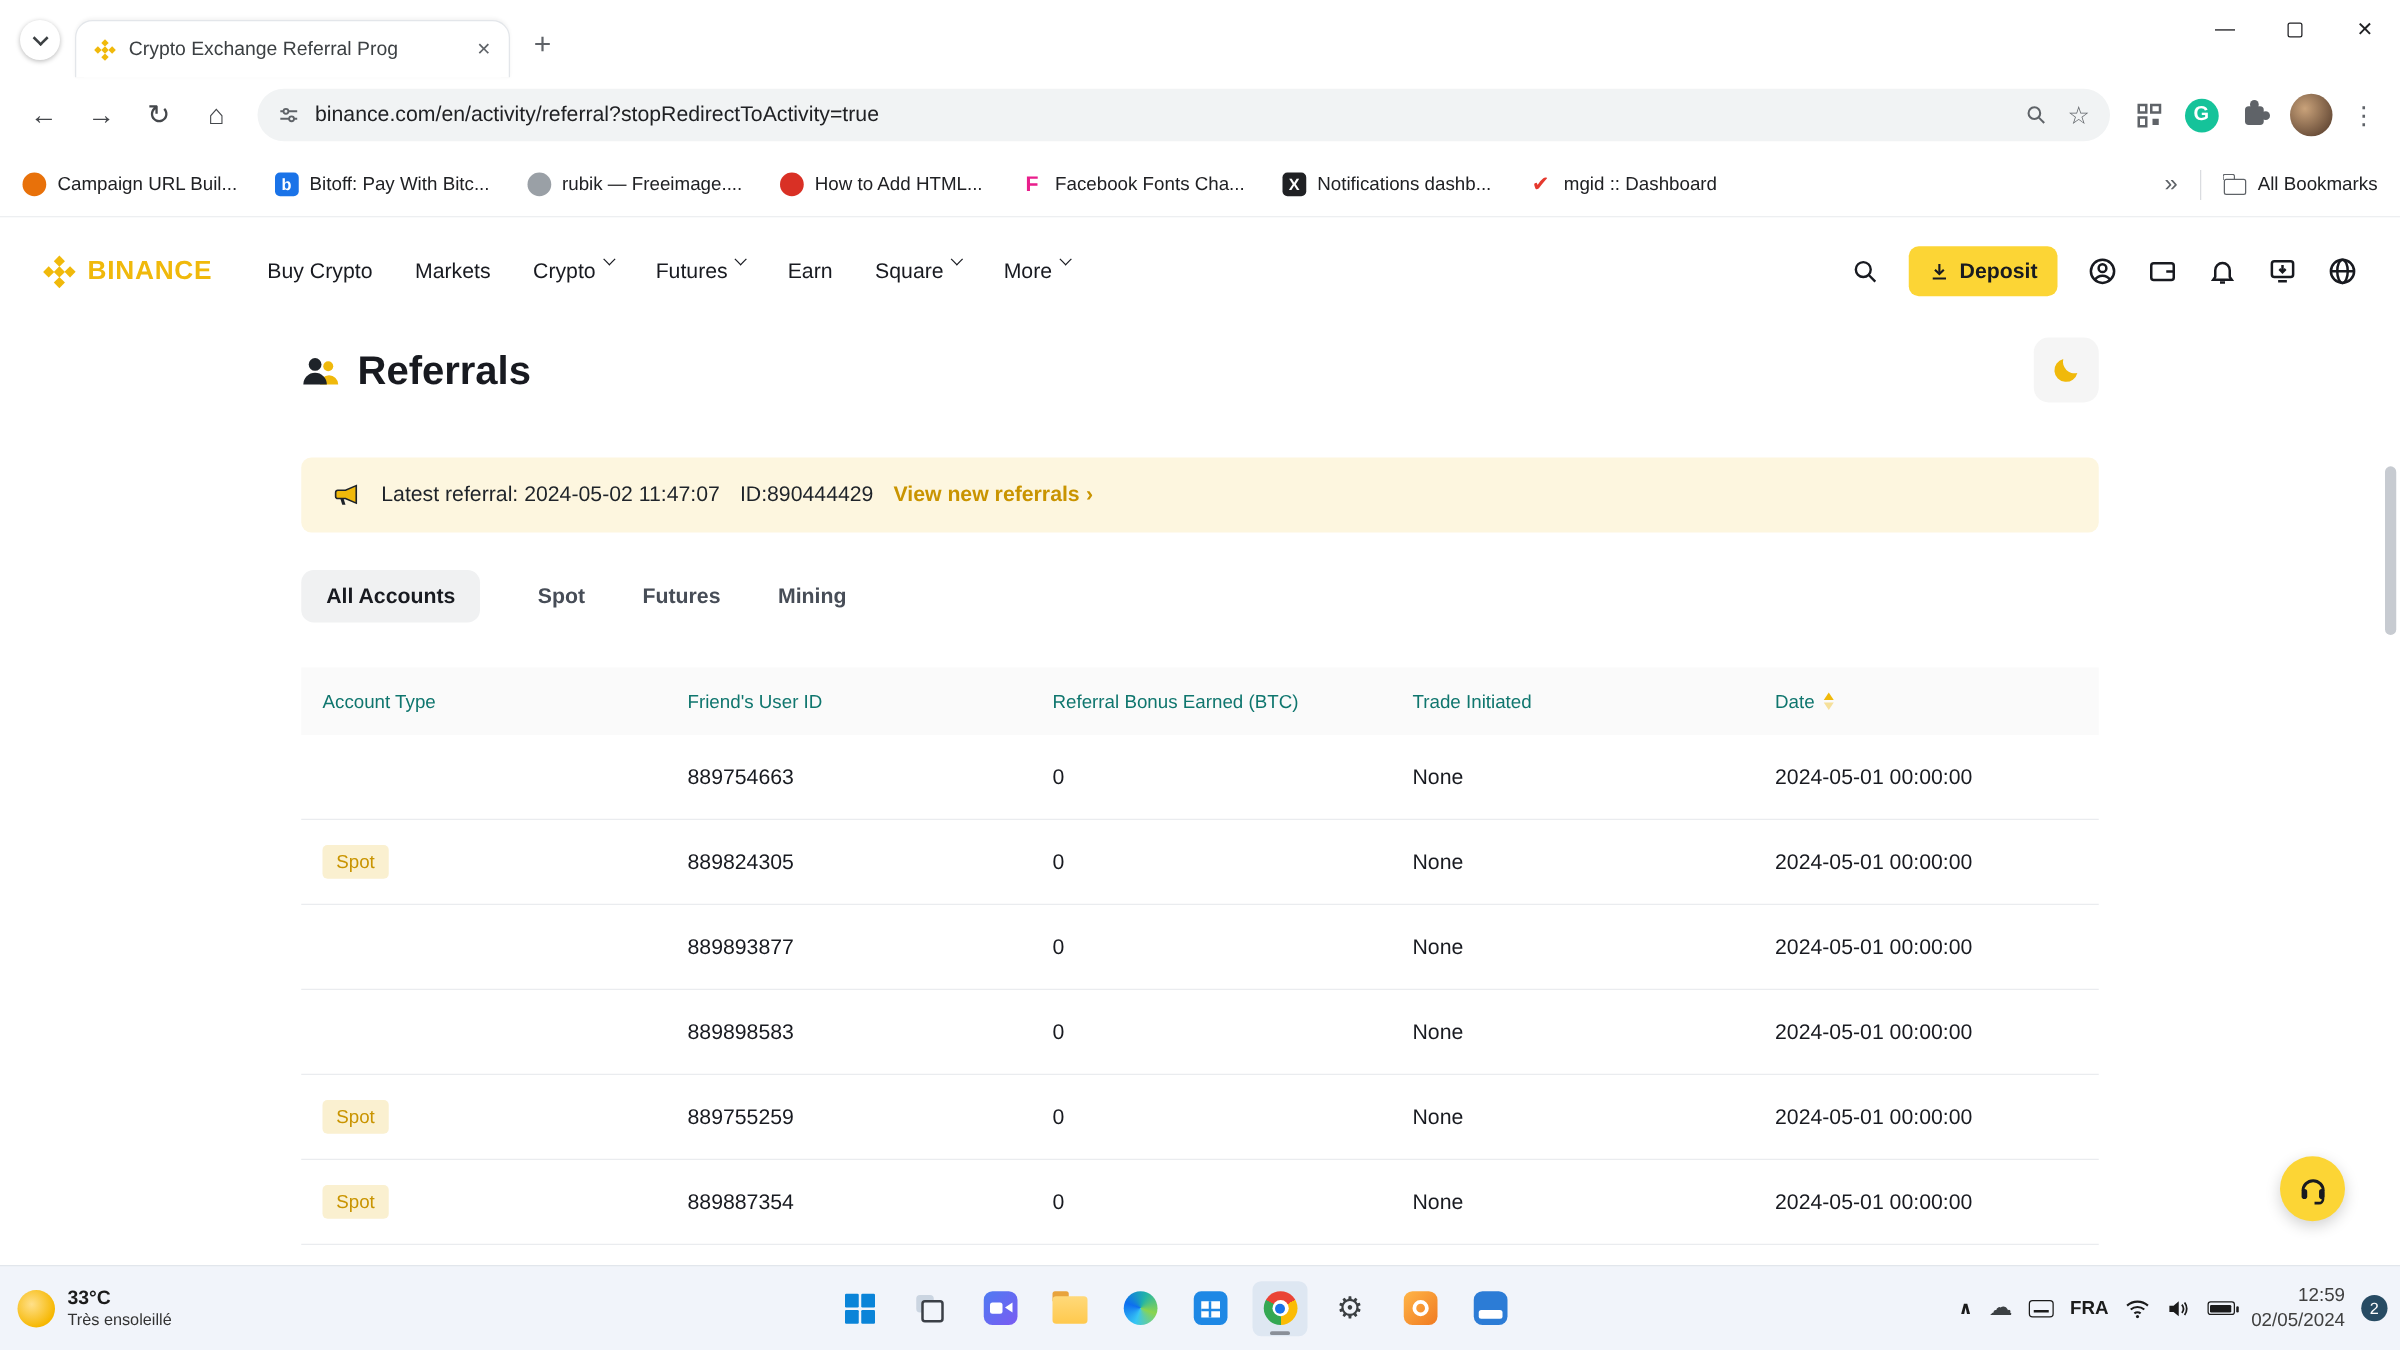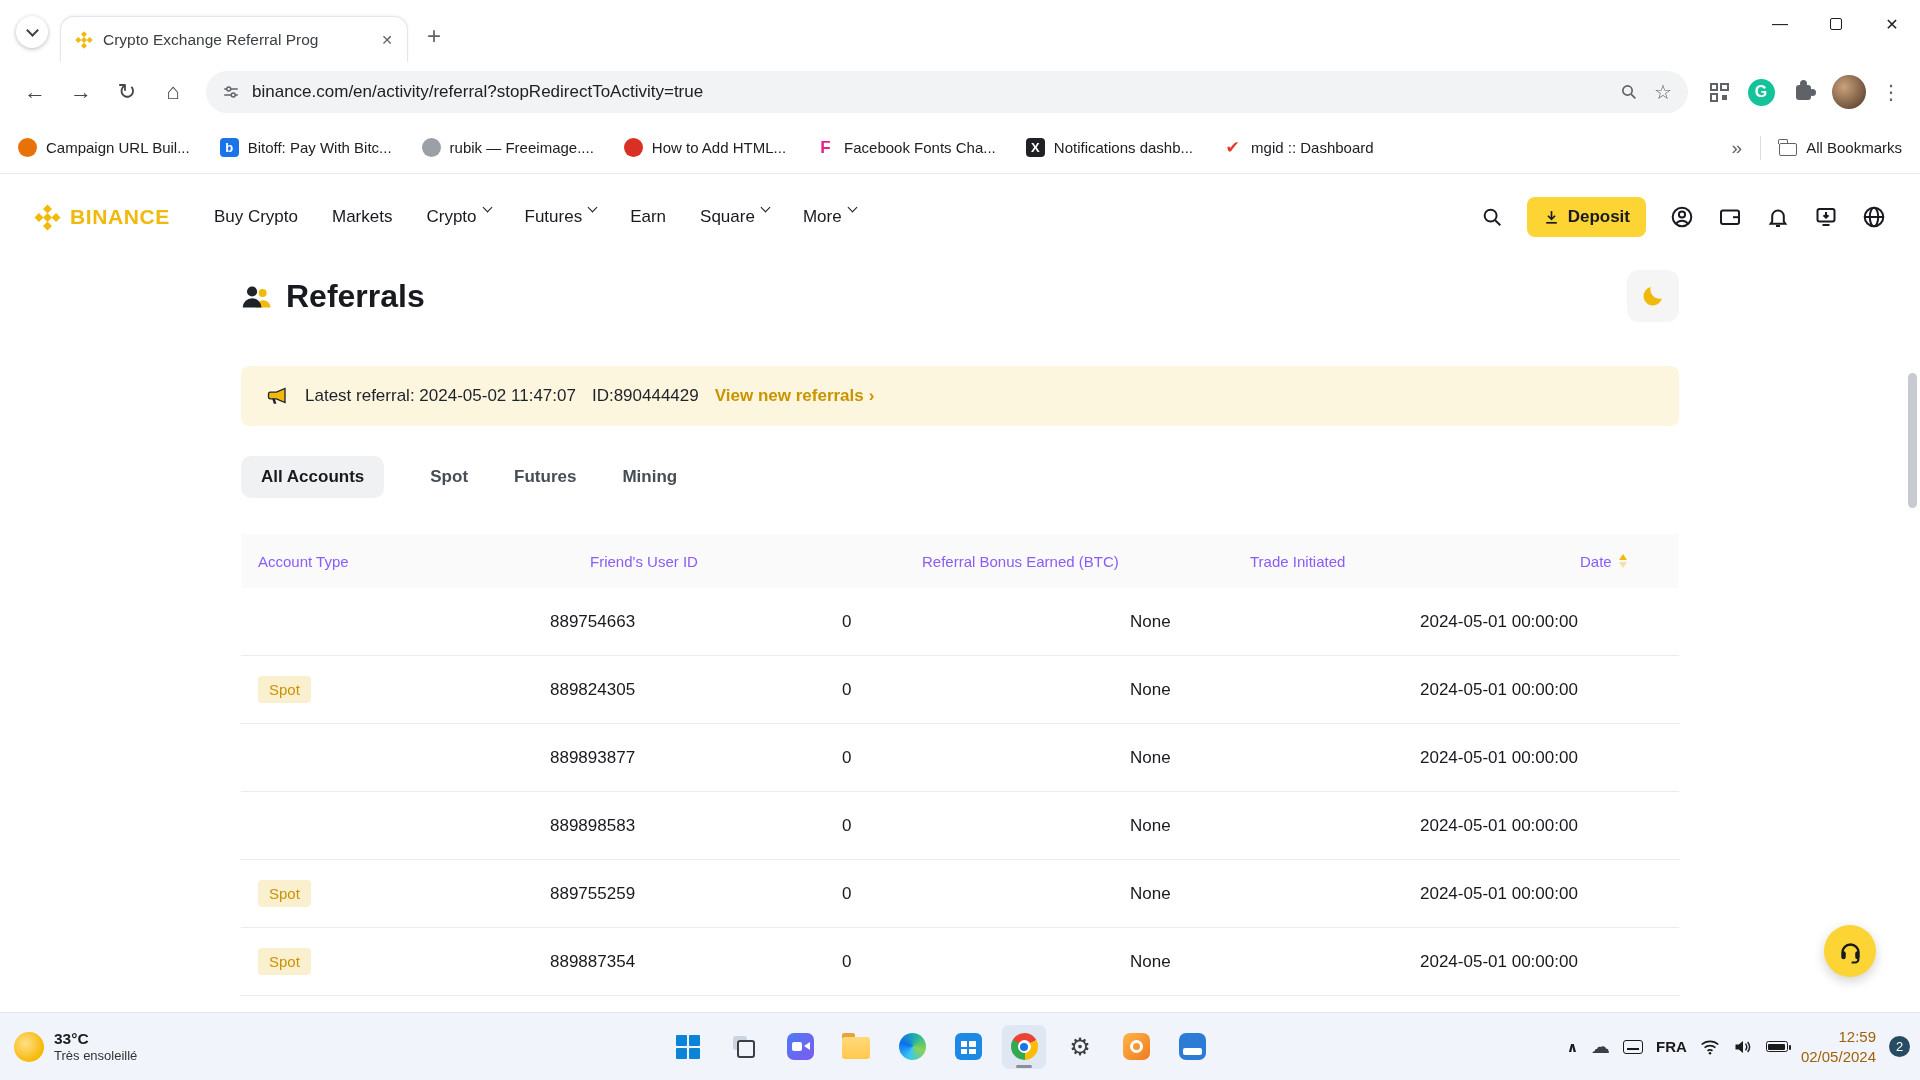--- a/index.html
+++ b/index.html
@@ -68,21 +68,21 @@
 
   .banner { margin-top:44px; height:60px; background:#FDF6DF; border-radius:8px; display:flex; align-items:center; padding:0 24px; font-size:17px; color:#1E2329; }
   .banner .txt { margin-left:16px; }
   .banner .rid { margin-left:16px; }
   .blink { margin-left:16px; color:#C99400; font-weight:600; display:flex; align-items:center; gap:5px; }
 
   .ptabs { margin-top:30px; display:flex; align-items:center; gap:46px; font-size:17px; }
   .ptab { color:#474D57; font-weight:600; }
   .ptab.active { background:#F0F1F2; padding:11px 20px; border-radius:10px; color:#181A20; font-weight:700; }
 
-  .tablehead { margin-top:36px; display:grid; grid-template-columns:292px 292px 288px 290px 1fr; height:54px; align-items:center; background:#FAFAFA; color:#8b5cf6; font-size:15px;gap:40px; }
+  .tablehead { margin-top:36px; display:grid; grid-template-columns:292px 292px 288px 290px 1fr; height:54px; align-items:center; background:#FAFAFA; color:#0f766e; font-size:15px; }
   .tablehead > div { padding-left:17px; }
   .th-date { display:flex; align-items:center; gap:7px; }
   .sorts { display:flex; flex-direction:column; gap:2.5px; }
   .s-up { width:0; height:0; border-left:4.5px solid transparent; border-right:4.5px solid transparent; border-bottom:6px solid #F0B90B; }
   .s-down { width:0; height:0; border-left:4.5px solid transparent; border-right:4.5px solid transparent; border-top:6px solid #F0B90B; opacity:.4; }
   .trow { display:grid; grid-template-columns:292px 292px 288px 290px 1fr; height:68px; align-items:center; border-bottom:1px solid #EAECEF; font-size:17px; color:#181A20; }
   .trow > div { padding-left:17px; }
   .badge { display:inline-block; padding:5px 11px; border-radius:4px; background:#FAF0D0; color:#C99400; font-size:15px; font-weight:500; }
 
   .fab { position:absolute; right:44px; top:751px; width:52px; height:52px; border-radius:50%; background:#FCD535; display:flex; align-items:center; justify-content:center; box-shadow:0 4px 12px rgba(0,0,0,.18); }
@@ -128,21 +128,21 @@
   .tb-tray { position:absolute; right:10px; display:flex; align-items:center; gap:13px; }
   .trayi { display:flex; align-items:center; justify-content:center; color:#1b1b1b; }
   .chup { font-size:14px; font-weight:bold; }
   .cloudg { font-size:19px; color:#3C4043; }
   .kbd { width:20px; height:14px; border:1.6px solid #1b1b1b; border-radius:3px; position:relative; }
   .kbd::after { content:''; position:absolute; left:3px; right:3px; bottom:2.5px; height:2px; background:#1b1b1b; }
   .tray-lang { font-size:15px; font-weight:600; color:#1b1b1b; }
   .batt { width:22px; height:11px; border:1.6px solid #1b1b1b; border-radius:2.5px; position:relative; }
   .batt i { position:absolute; inset:1.5px; background:#1b1b1b; border-radius:1px; display:block; }
   .batt::after { content:''; position:absolute; right:-4px; top:2.5px; width:2.2px; height:5px; background:#1b1b1b; border-radius:1px; }
-  .tray-clock { display:flex; flex-direction:column; align-items:flex-end; font-size:15px; color:#a16207; line-height:1.3; }
+  .tray-clock { display:flex; flex-direction:column; align-items:flex-end; font-size:15px; color:#404040; line-height:1.3; }
   .tray-badge { width:21px; height:21px; border-radius:50%; background:#274B63; color:#fff; font-size:13px; display:flex; align-items:center; justify-content:center; }
 </style>
 </head>
 <body>
 
 <div class="screen">
 
   <div class="tabstrip">
     <div class="tab-search">
       <span class="chev-down"></span>

